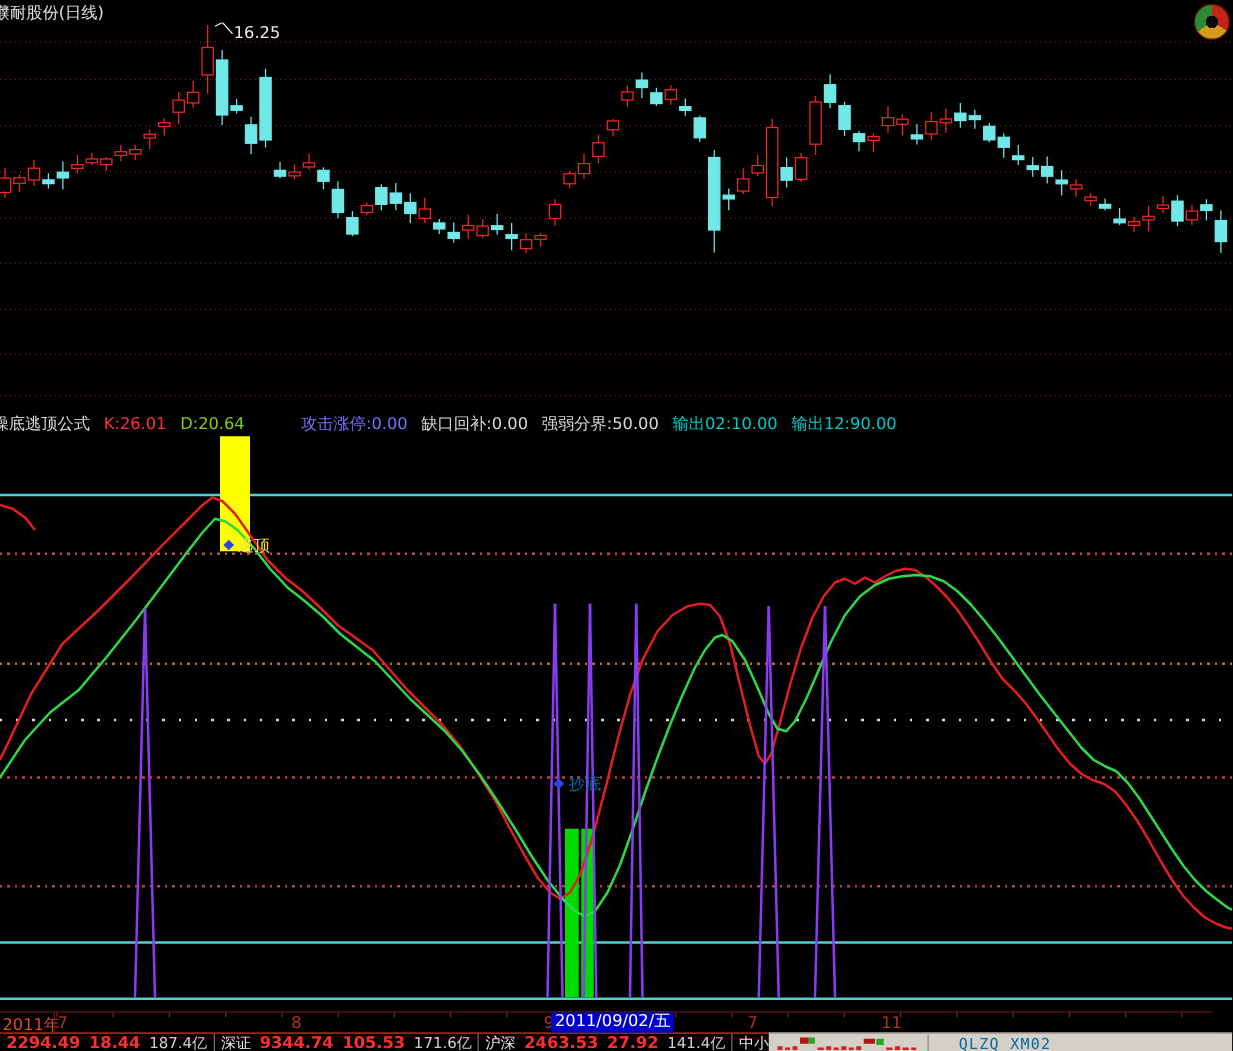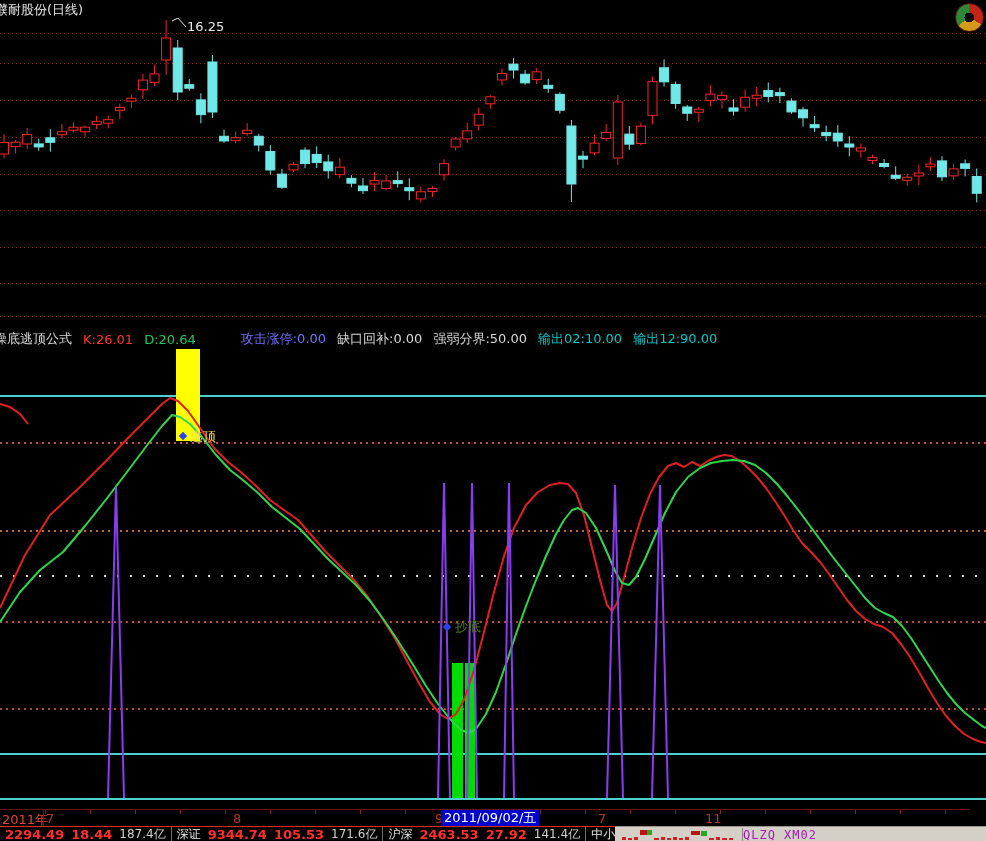--- a/index.html
+++ b/index.html
@@ -48,21 +48,21 @@
   .quote{display:flex;align-items:center;gap:7px;padding:0 5px;}
   .quote+.quote{border-left:1px solid #6e6e6e;}
   .q-name{color:#e8e8e8;font-size:12px;}
   .q-val,.q-chg{color:#ff2e2e;font-weight:bold;font-size:13px;}
   .q-amt{color:#cfcfcf;font-size:12px;}
   #gray-panel{position:absolute;right:0;top:0;width:371px;height:15px;background:#d4d0c8;
     border-top:1px solid #9a968e;display:flex;align-items:center;}
   #mini-chart{position:relative;width:122px;height:13px;margin-left:5px;
     border-right:1px solid #8a867e;}
   .mini-mark{position:absolute;}
-  .broker{color:#a21caf;font-size:12px;margin-left:0;letter-spacing:1px;
+  .broker{color:#0369a1;font-size:12px;margin-left:24px;letter-spacing:1px;
     font-family:"DejaVu Sans Mono",monospace;}
 </style>
 </head>
 <body>
 
 <div id="screen">
 
   <div class="title">濮耐股份(日线)</div>
   <div class="logo">
     <div class="logo-swirl"></div>
@@ -252,21 +252,21 @@
         <line x1="976.72" y1="150.4726819422342" x2="976.72" y2="184.31819678229198" stroke="#70e8e8" stroke-width="1"></line>
         <rect x="972.22" y="158.48293871253873" width="9" height="16.785095750868777" fill="#70e8e8" stroke="#70e8e8" stroke-width="1"></rect>
         <path d="M172 3 L178 0 L186 9" stroke="#e8e8e8" fill="none" stroke-width="1"></path>
       </svg>
     <div class="peak-label">16.25</div>
   </div>
 
   <div id="ind-header">
       <span style="color: rgb(220, 220, 220);">操底逃顶公式</span>
       <span style="color: rgb(255, 50, 50);">K:26.01</span>
-      <span style="color: #22c55e;">D:20.64</span>
+      <span style="color: #84cc16;">D:20.64</span>
       <span style="color: rgb(115, 115, 255); margin-left: 34px;">攻击涨停:0.00</span>
       <span style="color: rgb(216, 216, 216);">缺口回补:0.00</span>
       <span style="color: rgb(216, 216, 216);">强弱分界:50.00</span>
       <span style="color: rgb(0, 200, 200);">输出02:10.00</span>
       <span style="color: rgb(0, 200, 200);">输出12:90.00</span>
     </div>
 
   <div id="ind-area">
     <div id="yellow-bar" class="yellow-bar" style="left: 176px; top: 1px; width: 24px; height: 92px; background: rgb(255, 255, 0);"></div>
     <div id="ind-levels">
@@ -294,21 +294,21 @@
         <path d="M509 135 L504 450" stroke="#8a3cf0" fill="none" stroke-width="2"></path>
         <path d="M509 135 L514 450" stroke="#8a3cf0" fill="none" stroke-width="2"></path>
         <path d="M615 137 L607 450" stroke="#8a3cf0" fill="none" stroke-width="2"></path>
         <path d="M615 137 L623 450" stroke="#8a3cf0" fill="none" stroke-width="2"></path>
         <path d="M660 137 L652 450" stroke="#8a3cf0" fill="none" stroke-width="2"></path>
         <path d="M660 137 L668 450" stroke="#8a3cf0" fill="none" stroke-width="2"></path>
       </svg>
     <div id="ind-annotations">
         <div class="ann" style="left: 190px; top: 80px; color: #fde047;">逃顶</div>
         <div class="diamond" style="left: 180px; top: 85px;"></div>
-        <div class="ann" style="left: 455px; top: 270px; color: #4d7c0f;">抄底</div>
+        <div class="ann" style="left: 455px; top: 270px; color: #0369a1;">抄底</div>
         <div class="diamond" style="left: 444px; top: 276px;"></div>
       </div>
   </div>
 
   <div id="axis">
     <div class="axis-year">2011年</div>
     <div class="axis-div"></div>
     <div id="axis-ticks">
         <div class="tick" style="left: 45px;"></div>
         <div class="tick" style="left: 90px;"></div>

